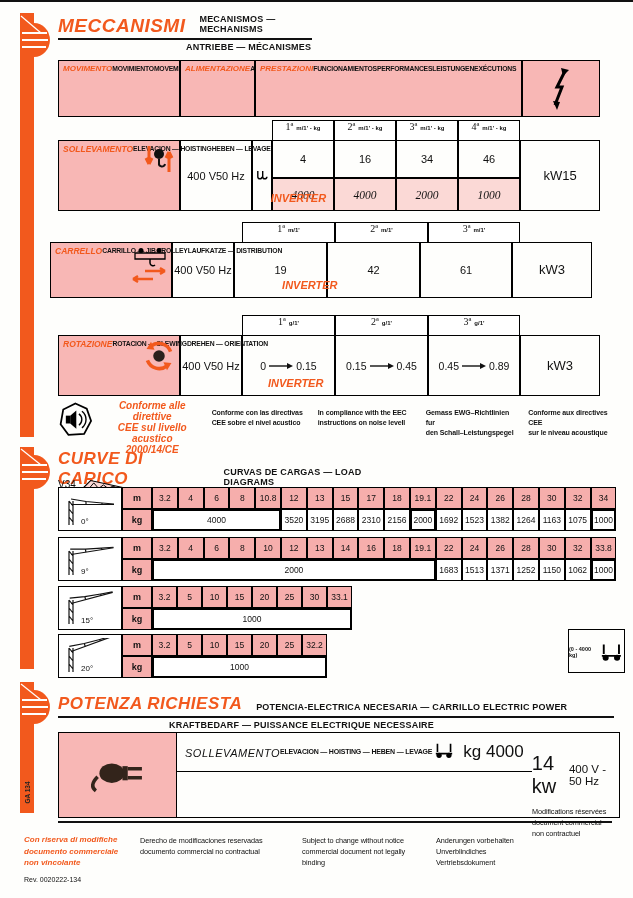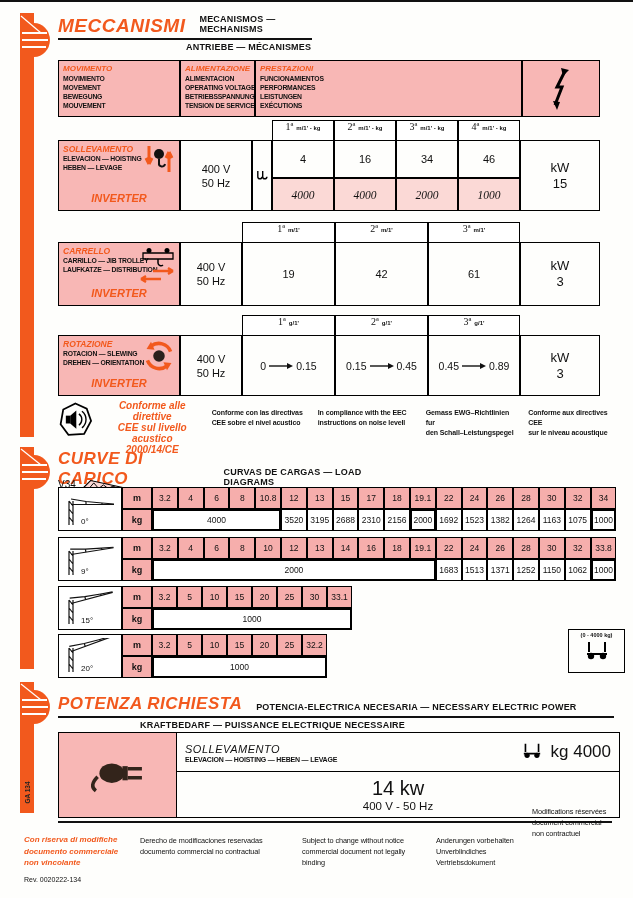--- a/index.html
+++ b/index.html
@@ -5,21 +5,21 @@
   * { margin:0; padding:0; box-sizing:border-box; }
   body { background:#ddd; font-family:"Liberation Sans", sans-serif; }
   .page { position:relative; width:633px; height:898px; background:#fefefc; color:#111; overflow:hidden; }
   .abs { position:absolute; }
   .flex { display:flex; }
   .cell { border:1px solid #000; }
   .pinkM { background:#f8b7b5; }
   .pinkL { background:#fbd9d6; }
   .orange-it { color:#f2591d; font-style:italic; font-weight:bold; }
   .center { display:flex; align-items:center; justify-content:center; }
-  .col { display:flex; flex-direction:column; }
+  .col { display:flex; flex-direction:row; }
 
   .topline { left:0; top:0; width:633px; height:2px; background:#111; }
 
   .sec-head .row1 { display:flex; align-items:flex-end; border-bottom:2px solid #111; padding-bottom:2px; }
   .sec-title { font-size:19px; line-height:20px; letter-spacing:.5px; }
   .sec-sub { font-size:9px; font-weight:bold; letter-spacing:.2px; }
   .sub1 { margin-left:14px; padding-bottom:2px; }
   .sub2 { margin-top:2px; }
 
   .hdr-cell { padding:3px 4px; overflow:hidden; }
@@ -190,21 +190,21 @@
     <div class="cell sp-h" style="width:93px">
         <span class="sp-n">2ª</span>
         <span class="sp-u">m/1'</span>
       </div>
     <div class="cell sp-h" style="width:92px">
         <span class="sp-n">3ª</span>
         <span class="sp-u">m/1'</span>
       </div>
   </div>
 
-  <div class="abs flex" style="left:58px;top:242px;height:64px">
+  <div class="abs flex" style="left:50px;top:242px;height:56px">
     <div class="cell pinkM mech-label col" style="width:122px">
       <span class="mech-name orange-it">CARRELLO</span>
       <span class="lang">CARRILLO — JIB TROLLEY</span>
       <span class="lang">LAUFKATZE — DISTRIBUTION</span>
       <span class="inverter orange-it">INVERTER</span>
       <svg class="abs" style="right:2px;top:4px" width="40" height="36" viewBox="0 0 40 36">
         <circle cx="12" cy="3.5" r="2.5" fill="#000"></circle>
           <circle cx="30" cy="3.5" r="2.5" fill="#000"></circle>
         <path d="M6 6 H36 V12 H6 Z" stroke="#000" stroke-width="1.3" fill="none"></path>
         <path d="M21 12 v4 a3 3 0 0 0 5 2" stroke="#000" stroke-width="1.5" fill="none"></path>
@@ -484,23 +484,23 @@
     <svg width="26" height="22" viewBox="0 0 26 22" style="margin-top:3px">
       <path d="M5 1 v10 M21 1 v10 M3 13 H23" stroke="#000" stroke-width="2" fill="none"></path>
       <circle cx="7" cy="15" r="3.2" fill="#000"></circle>
         <circle cx="19" cy="15" r="3.2" fill="#000"></circle>
     </svg>
   </div>
 
   <div class="abs sec-head" style="left:58px;top:694px;width:556px">
     <div class="row1">
       <span class="sec-title orange-it" style="font-size:17px">POTENZA RICHIESTA</span>
-      <span class="sec-sub sub1">POTENCIA-ELECTRICA NECESARIA — NECESSARY ELECTRIC POWER</span>
-    </div>
-    <div class="sec-sub sub2" style="margin-left:82px">KRAFTBEDARF — PUISSANCE ELECTRIQUE NECESSAIRE</div>
+      <span class="sec-sub sub1">POTENCIA-ELECTRICA NECESARIA — CARRILLO ELECTRIC POWER</span>
+    </div>
+    <div class="sec-sub sub2" style="margin-left:111px">KRAFTBEDARF — PUISSANCE ELECTRIQUE NECESSAIRE</div>
   </div>
 
   <div class="abs flex" style="left:58px;top:732px;width:562px;height:86px;border:1.5px solid #000">
     <div class="pinkM center" style="width:118px;border-right:1.5px solid #000">
       <svg width="62" height="40" viewBox="0 0 70 44">
         <path d="M10 40 q-8 -6 2 -16" stroke="#33241b" stroke-width="4" fill="none"></path>
         <ellipse cx="28" cy="20" rx="14" ry="11" fill="#33241b"></ellipse>
         <rect x="40" y="12" width="6" height="16" fill="#33241b"></rect>
         <path d="M46 15 H62 M46 25 H62" stroke="#33241b" stroke-width="4"></path>
       </svg>

